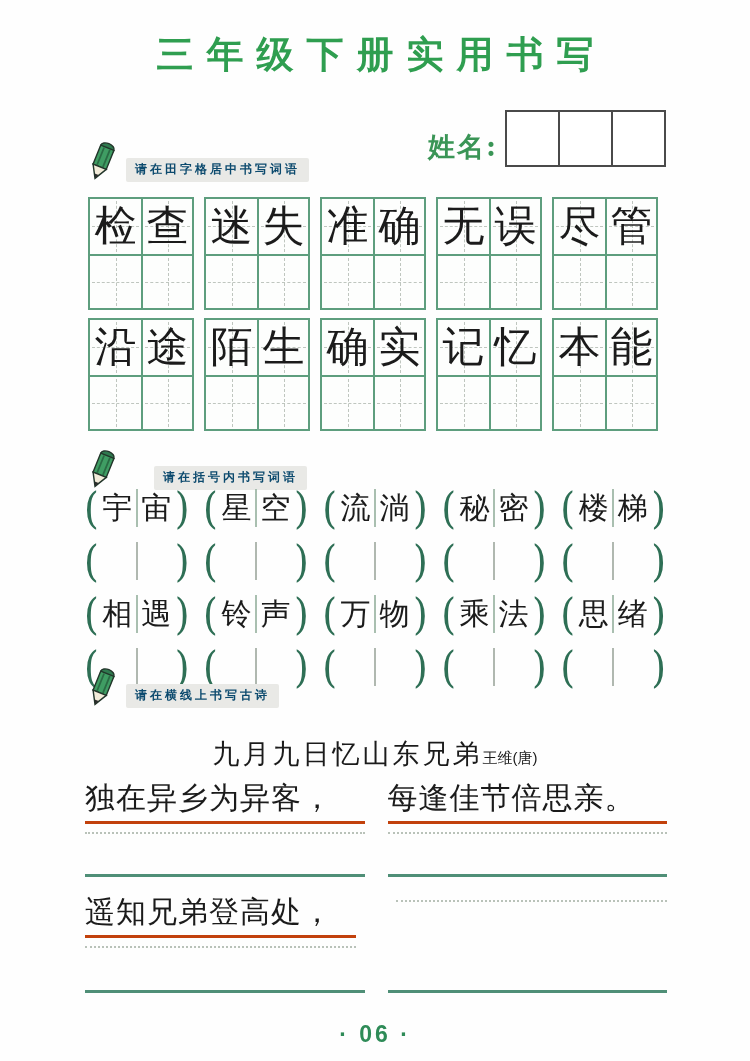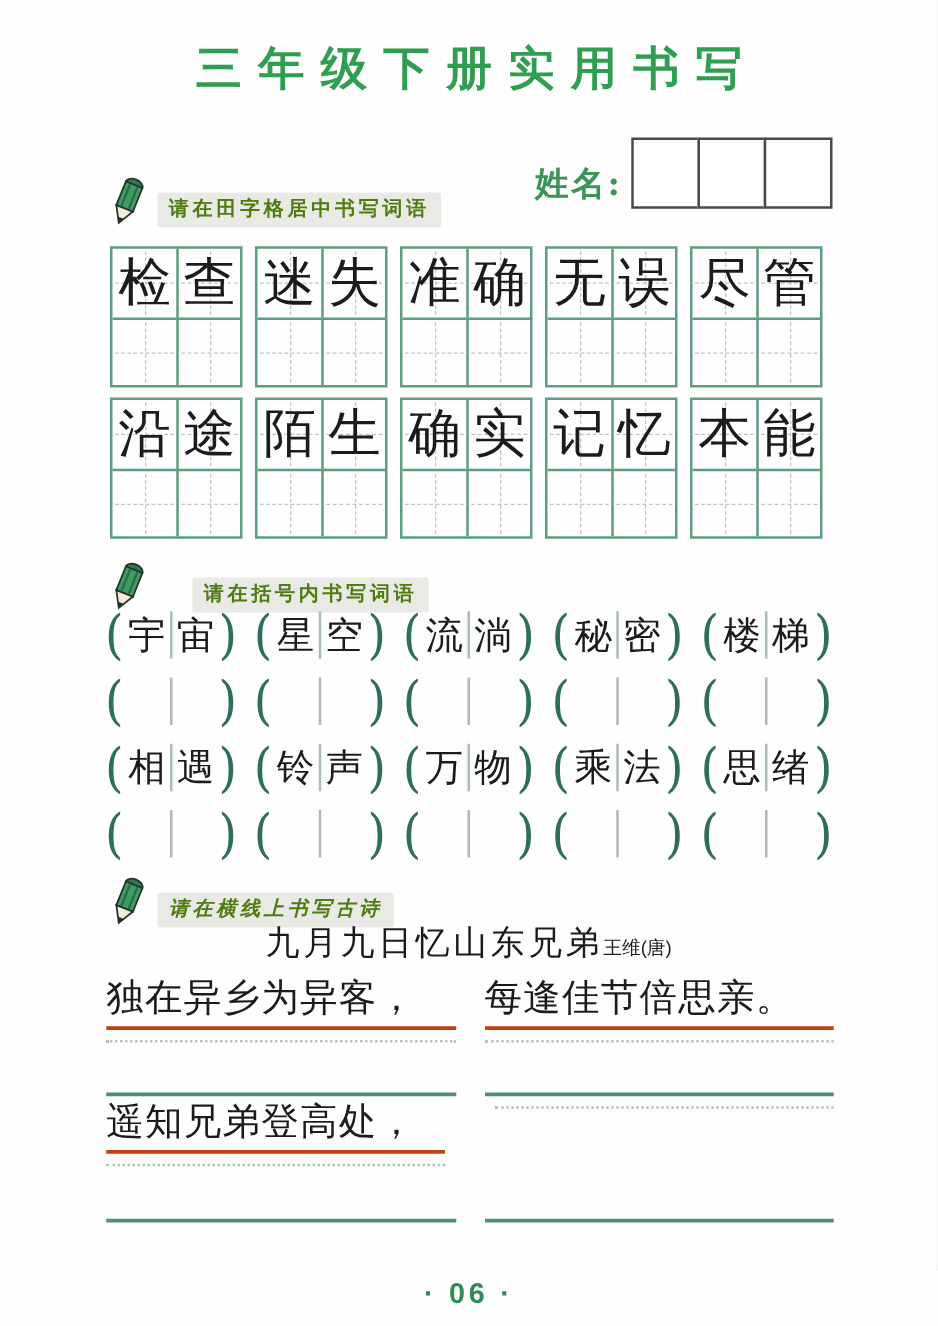--- a/index.html
+++ b/index.html
@@ -22,26 +22,26 @@
     font-family:"DejaVu Serif", serif; font-size:27px; font-weight:bold;
     color:#3a9556; margin-right:7px; margin-bottom:2px; letter-spacing:2px;text-align:center;
   }
   .name-boxes { display:flex; }
   .name-box { width:55px; height:57px; border:2px solid #4a4a4a; margin-left:-2px; background:#fff; }
   .name-box:first-child { margin-left:0; }
   
   .sec-header { position:absolute; left:86px; display:flex; align-items:flex-end; }
   .sec-header.sec1 { top:138px; }
   .sec-header.sec2 { top:446px;gap:28px; }
-  .sec-header.sec3 { top:698px;font-style:italic; }
+  .sec-header.sec3 { top:664px; }
   .pencil { width:32px; height:46px; display:inline-block; }
   .sec-label {
     margin-left:8px; margin-bottom:2px;
-    background:#e9e9e6; color:#4d7c0f;
-    font-family:"DejaVu Serif", serif; font-size:16px; font-weight:bold;
+    background:#e9e9e6; color:#0c4a6e;
+    font-family:"DejaVu Serif", serif; font-size:12px; font-weight:bold;
     letter-spacing:3px; padding:3px 9px 4px 9px; border-radius:2px;
   }
   
   .grid-area { position:absolute; top:197px; left:88px; width:574px; }
   .grid-row { display:flex; gap:10px; margin-bottom:8px; }
   .word-block {
     width:106px; height:113px; border:2px solid #5e9e7e; background:#fdfefd;
     display:grid; grid-template-columns:1fr 1fr; grid-template-rows:1fr 1fr;
   }
   .cell { position:relative; display:flex; align-items:center; justify-content:center; }
@@ -77,21 +77,21 @@
   
   .poem-title-row { position:absolute; top:736px; left:0; width:100%; text-align:center; }
   .poem-title {
     font-family:"DejaVu Serif", serif; font-size:27px; color:#1b1b1b; letter-spacing:3px;
   }
   .poem-author {
     font-family:Liberation Sans, sans-serif; font-size:15px; color:#1b1b1b; 
   }
   .poem-area { position:absolute; top:778px; left:85px; width:582px; }
   .poem-row { display:flex; gap:23px; }
-  .poem-row.second { margin-top:0;gap:40px; }
+  .poem-row.second { margin-top:15px;gap:40px; }
   .poem-half { width:283px; }
   .poem-text {
     font-family:"DejaVu Serif", serif; font-size:30px; letter-spacing:1px;
     height:46px; color:#1b1b1b; border-bottom:3px solid #c2410c; padding-bottom:2px;
     white-space:nowrap;
   }
   .dotted-line { border-bottom:2px dotted #b9c2b9; margin-top:8px; }
   .blank-row { display:flex; gap:23px; margin-top:40px; }
   .blank-row.last { margin-top:42px; }
   .blank-line { width:283px; height:3px; border-bottom:3px solid #4f8f77; }

